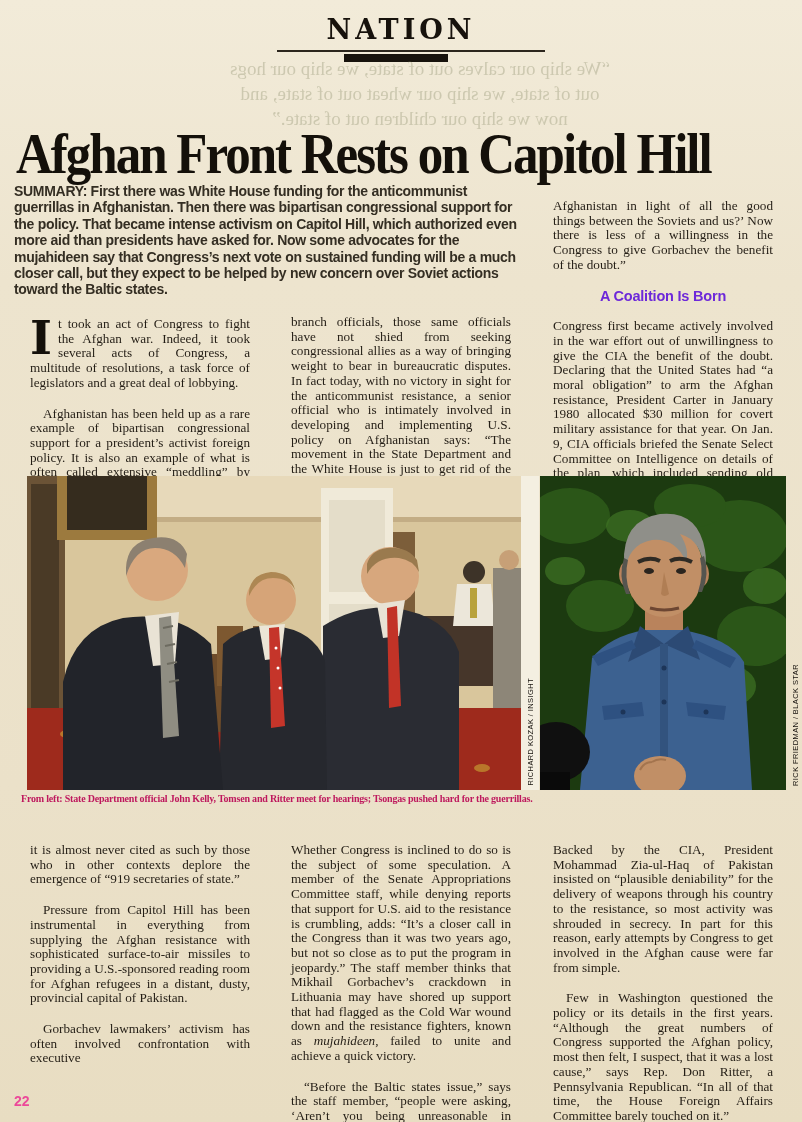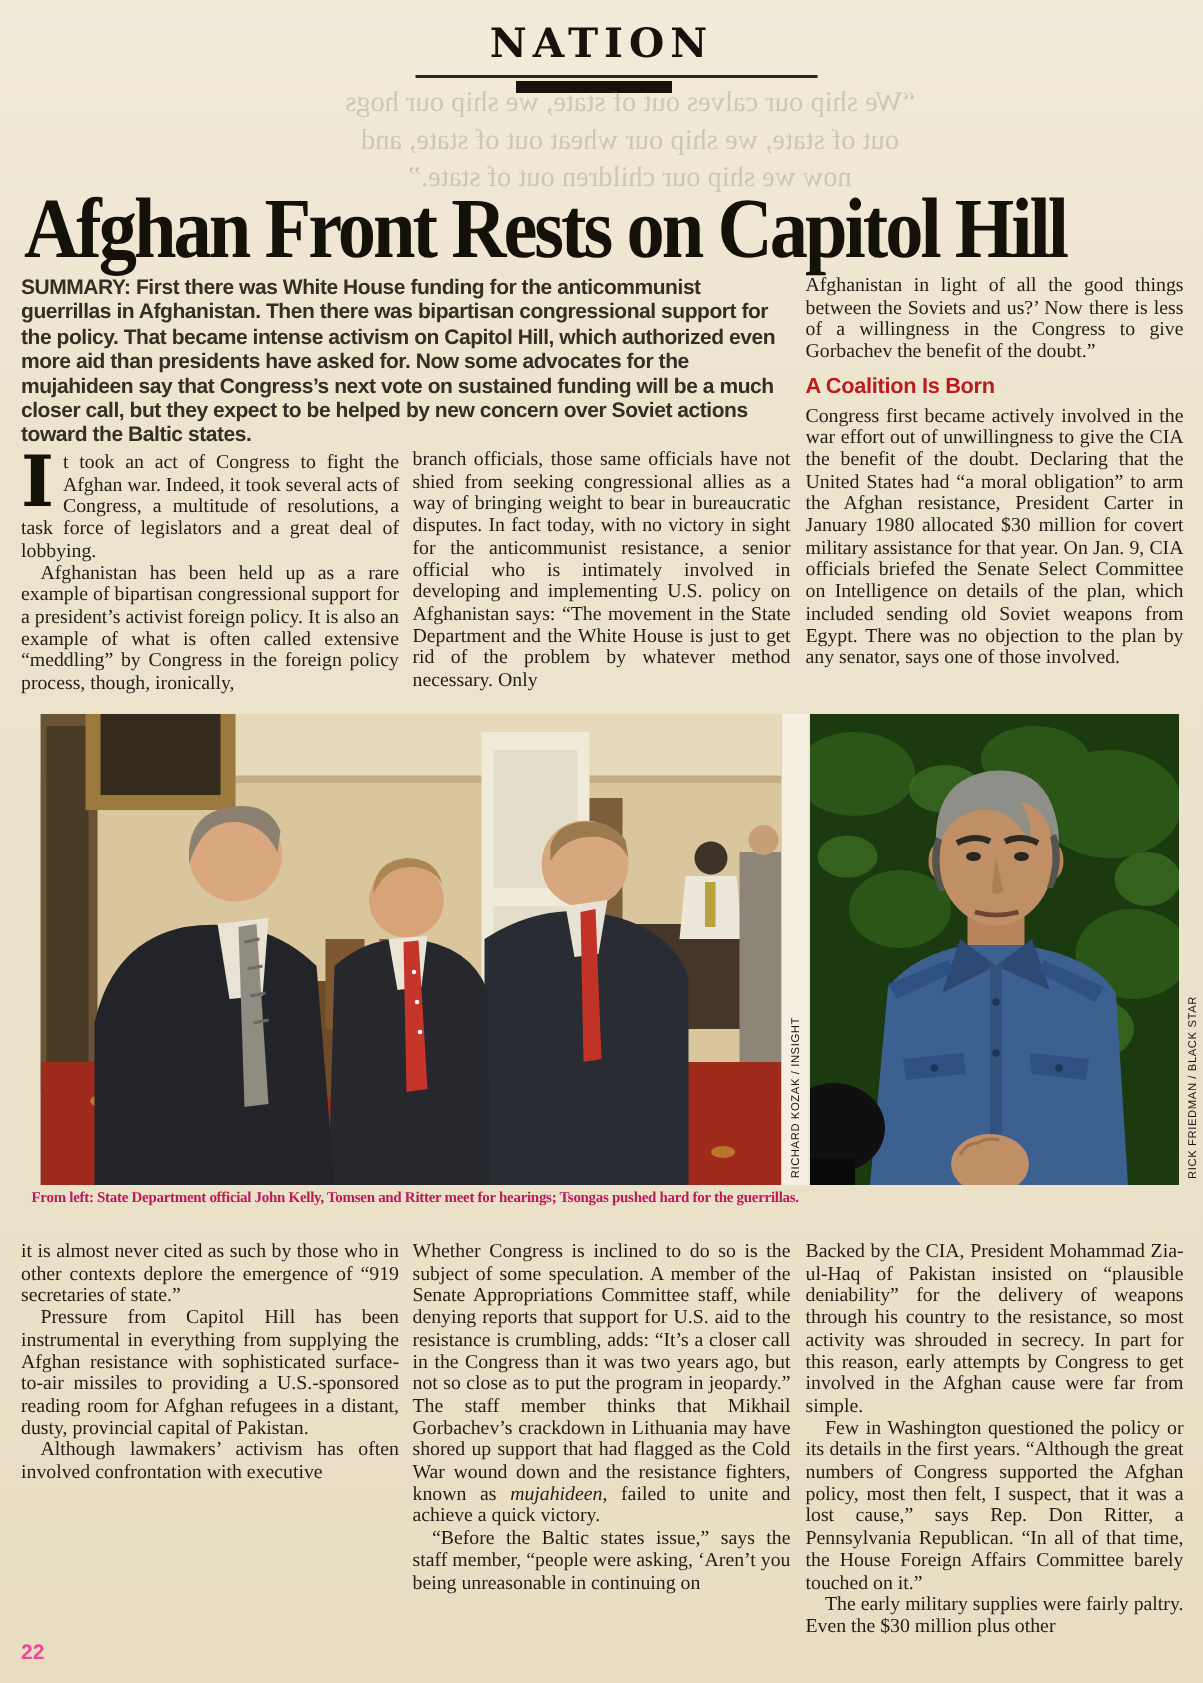--- a/index.html
+++ b/index.html
@@ -19,24 +19,24 @@
     color:rgba(122,126,88,0.30);font-size:19px;line-height:25px;text-align:center;}
   
   .headline{top:121px;left:16px;width:778px;font-weight:bold;font-size:51px;
     letter-spacing:-2px;color:#14100a;white-space:nowrap;
     transform:scaleY(1.12);transform-origin:top left;}
   
   .summary{top:183px;left:14px;width:510px;font-family:"Liberation Sans",sans-serif;
     font-weight:bold;font-size:14px;line-height:16.4px;letter-spacing:-0.3px;color:#342e23;}
   
   .col{width:252px;text-align:justify;font-size:13.2px;line-height:14.7px;color:#231d15;}
-  .col p{margin:0;}
+  .col p{margin:16px;}
   .col p + p{text-indent:13px;}
   .subhead{font-family:"Liberation Sans",sans-serif;font-weight:bold;font-size:14.5px;
-    margin:9px 0 4px 0;color:#b91c1c;letter-spacing:-0.2px;text-align:left;}
+    margin:9px 0 4px 0;color:#6d28d9;letter-spacing:-0.2px;text-align:center;}
   .dropcap{float:left;font-weight:bold;font-size:47px;line-height:38px;
     padding:2px 6px 0 0;color:#14100a;font-family:"DejaVu Serif",serif;}
   .u-col1{left:14px;top:301px;}
   .u-col2{left:275px;top:299px;}
   .u-col3{left:537px;top:183px;}
   .l-col1{left:14px;top:827px;}
   .l-col2{left:275px;top:827px;}
   .l-col3{left:537px;top:827px;}
   .ital{font-style:italic;}
   
@@ -201,21 +201,21 @@
 
 <div class="abs credit-strip credit-right">
   <span class="vcredit">RICK FRIEDMAN / BLACK STAR</span>
 </div>
 
 <div class="abs caption">From left: State Department official John Kelly, Tomsen and Ritter meet for hearings; Tsongas pushed hard for the guerrillas.</div>
 
 <div class="abs col l-col1">
   <p>it is almost never cited as such by those who in other contexts deplore the emergence of “919 secretaries of state.”</p>
   <p>Pressure from Capitol Hill has been instrumental in everything from supplying the Afghan resistance with sophisticated surface-to-air missiles to providing a U.S.-sponsored reading room for Afghan refugees in a distant, dusty, provincial capital of Pakistan.</p>
-  <p>Although lawmakers’ activism has often involved confrontation with executive</p>
+  <p>Gorbachev lawmakers’ activism has often involved confrontation with executive</p>
 </div>
 
 <div class="abs col l-col2">
   <p><span>Whether Congress is inclined to do so is the subject of some speculation. A member of the Senate Appropriations Committee staff, while denying reports that support for U.S. aid to the resistance is crumbling, adds: “It’s a closer call in the Congress than it was two years ago, but not so close as to put the program in jeopardy.” The staff member thinks that Mikhail Gorbachev’s crackdown in Lithuania may have shored up support that had flagged as the Cold War wound down and the resistance fighters, known as </span><span class="ital">mujahideen</span><span>, failed to unite and achieve a quick victory.</span></p>
   <p>“Before the Baltic states issue,” says the staff member, “people were asking, ‘Aren’t you being unreasonable in continuing on</p>
 </div>
 
 <div class="abs col l-col3">
   <p>Backed by the CIA, President Mohammad Zia-ul-Haq of Pakistan insisted on “plausible deniability” for the delivery of weapons through his country to the resistance, so most activity was shrouded in secrecy. In part for this reason, early attempts by Congress to get involved in the Afghan cause were far from simple.</p>
   <p>Few in Washington questioned the policy or its details in the first years. “Although the great numbers of Congress supported the Afghan policy, most then felt, I suspect, that it was a lost cause,” says Rep. Don Ritter, a Pennsylvania Republican. “In all of that time, the House Foreign Affairs Committee barely touched on it.”</p>

